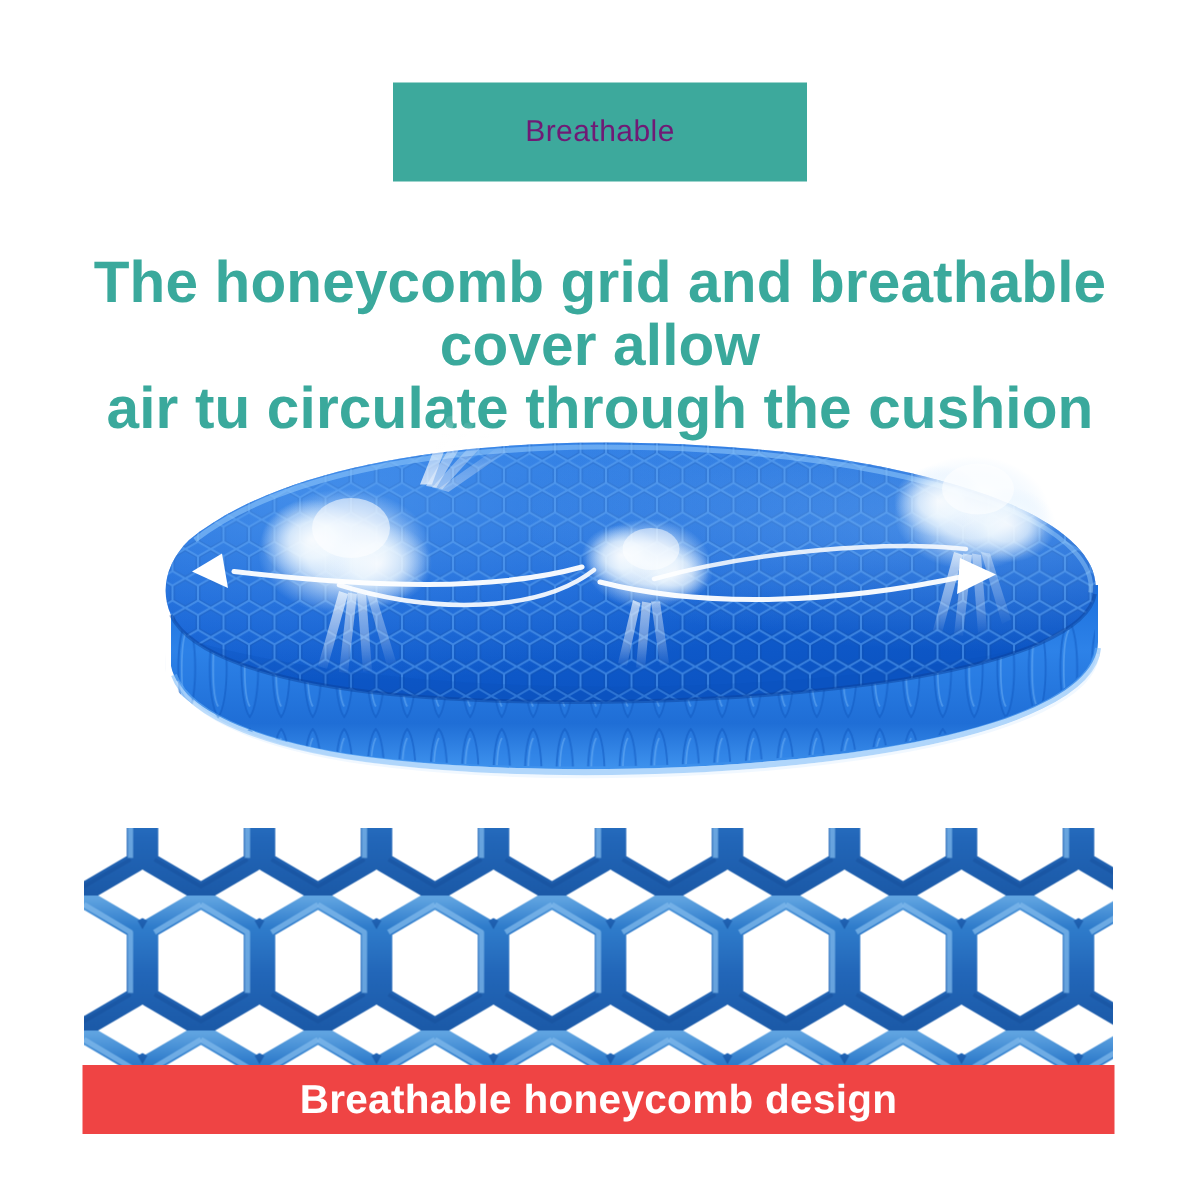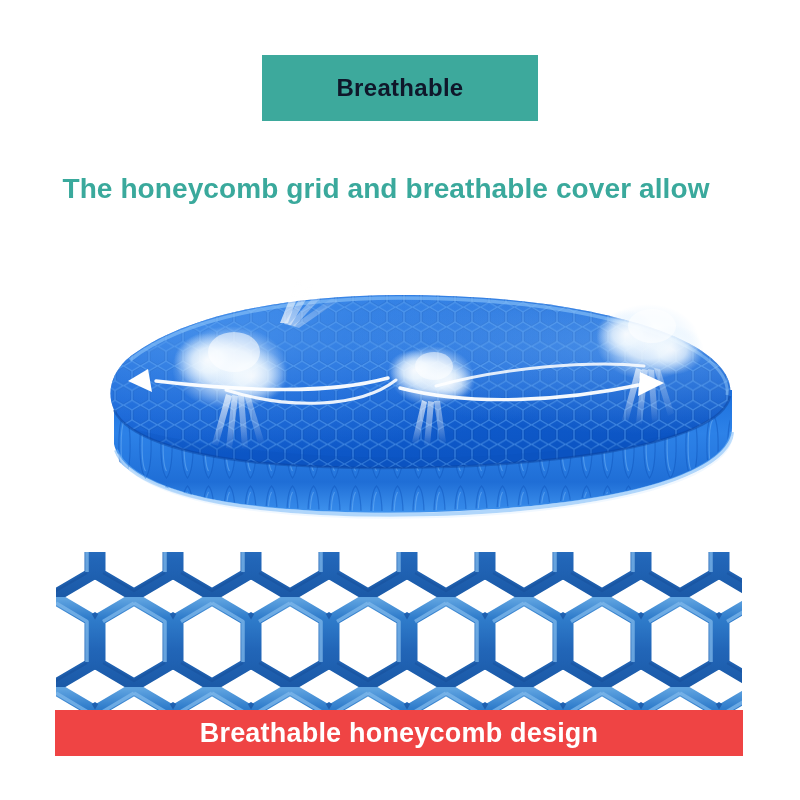--- a/index.html
+++ b/index.html
@@ -21,36 +21,36 @@
     left: 262px;
     top: 55px;
     width: 276px;
     height: 66px;
     background: #3da99c;
     display: flex;
     align-items: center;
     justify-content: center;
   }
   #title-banner .title-text {
-    color: #0f172a;
-    font-size: 24px;
-    font-weight: bold;
+    color: #701a75;
+    font-size: 20px;
+    font-weight: normal;
     letter-spacing: .3px;
     line-height: 1;
   }
 
   
   #subtitle {
     position: absolute;
-    left: 36px;
+    left: 50px;
     top: 168px;
     width: 700px;
     text-align: center;
     color: #3aa99c;
-    font-size: 28px;
+    font-size: 39px;
     font-weight: bold;
     line-height: 42px;
     letter-spacing: .1px;
   }
 
   
   #cushion-photo {
     position: absolute;
     left: 30px;
     top: 268px;
@@ -92,20 +92,21 @@
 </style>
 </head>
 <body>
 
 <div id="title-banner">
   <span class="title-text">Breathable</span>
 </div>
 
 <div id="subtitle">
   <div>The honeycomb grid and breathable cover allow</div>
+  <div>air tu circulate through the cushion</div>
 </div>
 
 <div id="cushion-photo">
   <svg width="740" height="285" viewBox="0 0 740 285" xmlns="http://www.w3.org/2000/svg">
     <defs>
 
       <linearGradient id="topGrad" x1="0" y1="0" x2="0.35" y2="1">
         <stop offset="0%" stop-color="#2e7fe6"></stop>
         <stop offset="28%" stop-color="#1a6ada"></stop>
         <stop offset="62%" stop-color="#1260d4"></stop>

